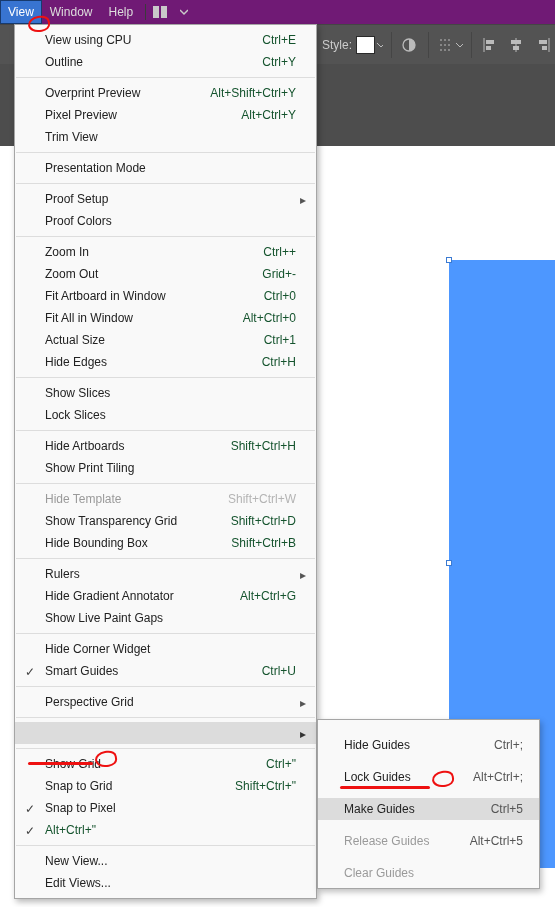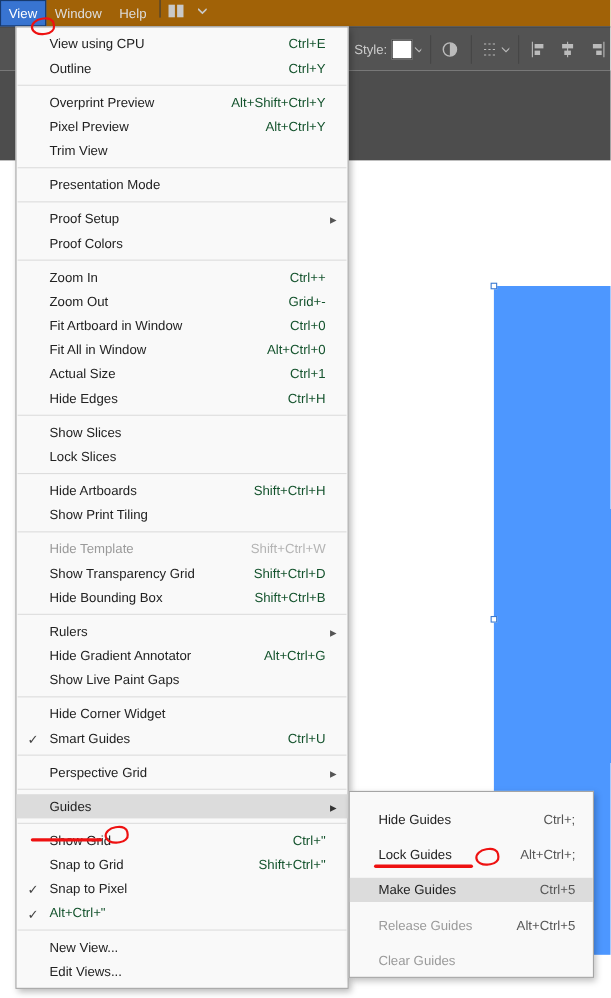--- a/index.html
+++ b/index.html
@@ -1,18 +1,18 @@
 <!DOCTYPE html>
 <html><head>
 <meta charset="utf-8">
 <style>
   * { margin:0; padding:0; box-sizing:border-box; font-family:"Segoe UI",Tahoma,sans-serif; }
   body { width:555px; height:907px; background:#fff; overflow:hidden; font-size:12px; color:#222; }
 
-  .topbar { height:24px; background:#a16207; display:flex; align-items:flex-start; color:#ddd; }
+  .topbar { height:24px; background:#701a75; display:flex; align-items:center; color:#ddd; }
   .menu-label { padding:0 8px; height:24px; line-height:24px; cursor:default; }
   .menu-label.active { background:#3874d1; border:1px solid #173a6e; color:#fff; line-height:22px; padding:0 7px; }
   .menu-sep-v { width:1px; height:16px; background:#3b3b3b; margin:0 4px; }
   .panel-icon { width:20px; height:20px; display:flex; align-items:center; justify-content:center; margin-right:4px; }
 
   .optionsbar { height:40px; background:#535353; display:flex; align-items:center; padding-left:322px; color:#ccc; border-top:1px solid #454545;}
   .opt-label { margin-right:4px; }
   .opt-swatch { width:22px; height:18px; background:#fff; border:1px solid #2a2a2a; }
   .ob-btn { width:26px;height:26px;display:flex;align-items:center;justify-content:center;margin-left:6px;cursor:pointer;}
   .ob-sep { width:1px;height:26px;background:#454545;margin-left:8px;}
@@ -230,21 +230,20 @@
       <span class="lbl">Smart Guides</span>
       <span class="sc">Ctrl+U</span>
     </div>
   <div class="sep"></div>
   <div class="item">
       <span class="lbl">Perspective Grid</span>
       <span class="arrow">▸</span>
     </div>
   <div class="sep"></div>
   <div class="item hovered nohover">
-      <span class="lbl">Guides</span>
       <span class="arrow">▸</span>
     </div>
   <div class="sep"></div>
   <div class="item">
       <span class="lbl">Show Grid</span>
       <span class="sc">Ctrl+"</span>
     </div>
   <div class="item">
       <span class="lbl">Snap to Grid</span>
       <span class="sc">Shift+Ctrl+"</span>

